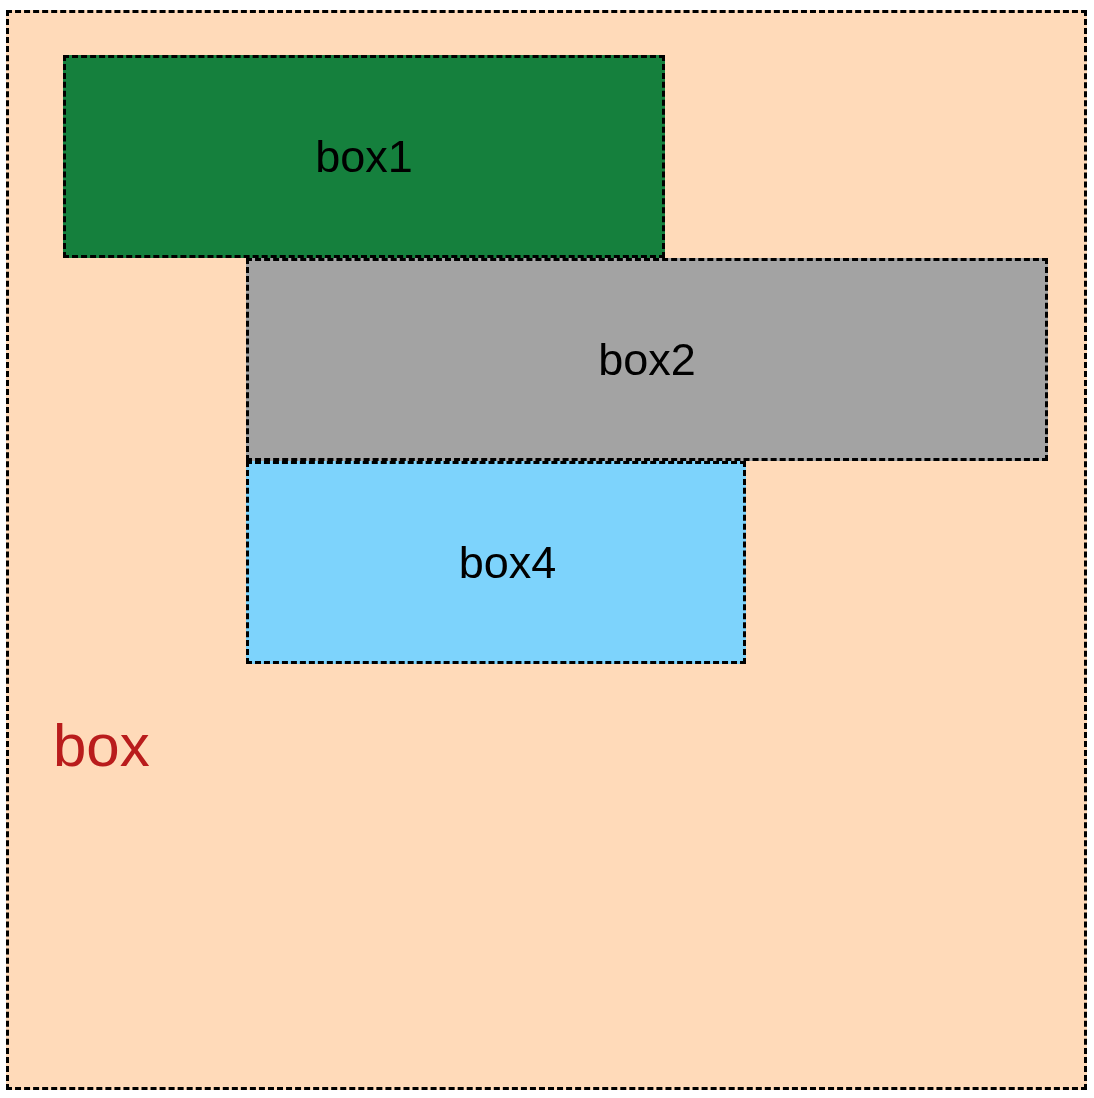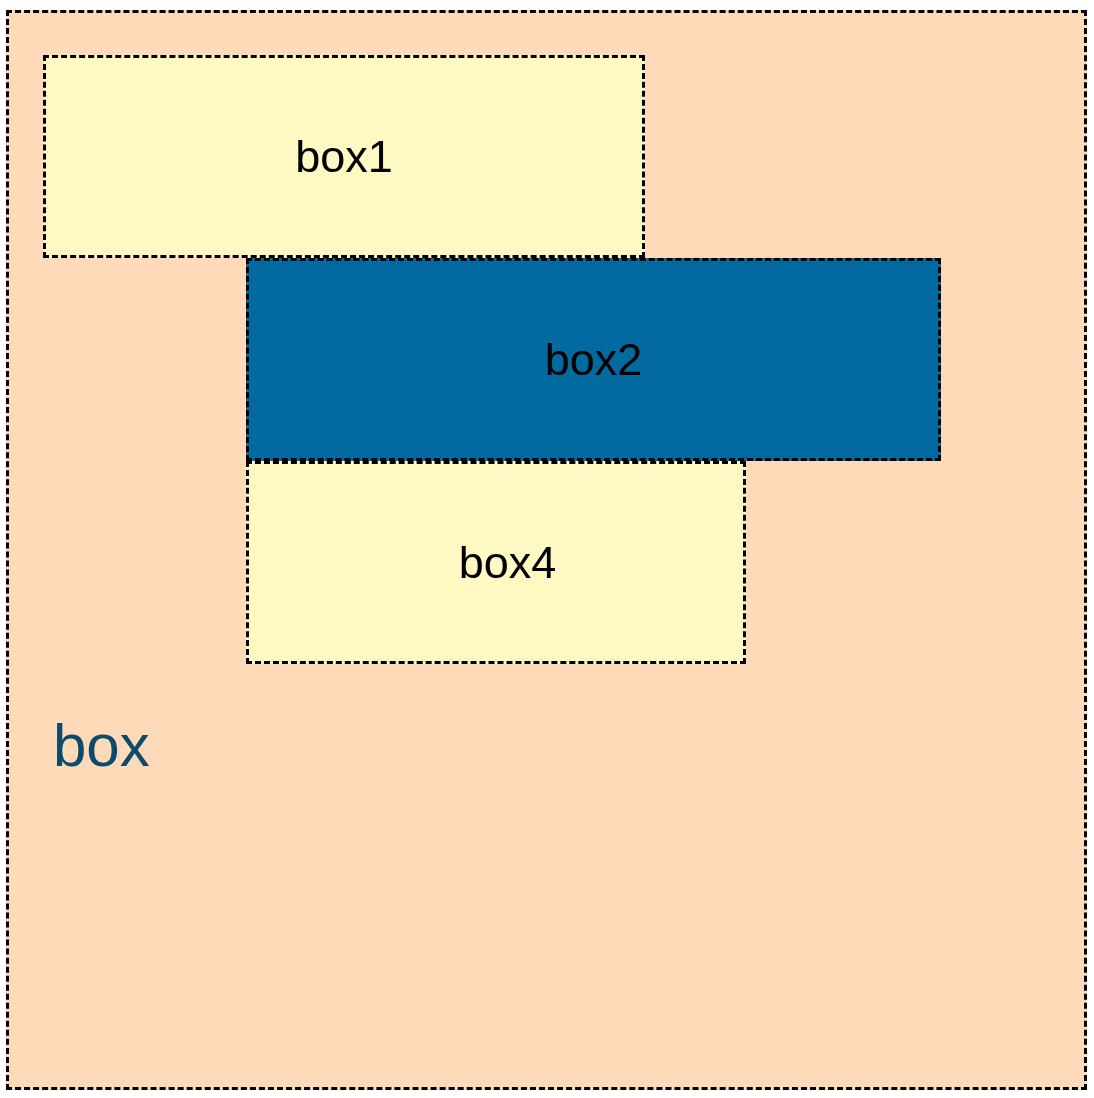--- a/index.html
+++ b/index.html
@@ -43,60 +43,60 @@
     align-items: center;
     justify-content: center;
     color: #000000;
     font-size: 45px;
     line-height: 1;
     font-family: "Liberation Sans", sans-serif;
     white-space: nowrap;
   }
 
   #box1 {
-    left: 34px;
+    left: 54px;
     top: 42px;
     width: 602px;
     height: 203px;
-    background: #fef9c3;
+    background: #15803d;
   }
 
   #box2 {
     left: 237px;
     top: 245px;
-    width: 695px;
+    width: 802px;
     height: 203px;
-    background: #0369a1;
+    background: #a3a3a3;
   }
 
   #box4 {
     left: 237px;
     top: 448px;
     width: 500px;
     height: 203px;
-    background: #fef9c3;
+    background: #7dd3fc;
     padding-left: 23px;
   }
 
   #box3 {
     left: 737px;
     top: 448px;
     width: 302px;
     height: 203px;
     background: #ffd700;
   }
 
   
   .outer-label {
     position: absolute;
     left: 44px;
     top: 703px;
     font-size: 60px;
     line-height: 1;
-    color: #0c4a6e;
+    color: #b91c1c;
     font-family: "Liberation Sans", sans-serif;
     white-space: nowrap;
   }
 </style>
 </head>
 <body>
 
 <div id="stage">
 
   <div class="outer-box" id="outer-box">

